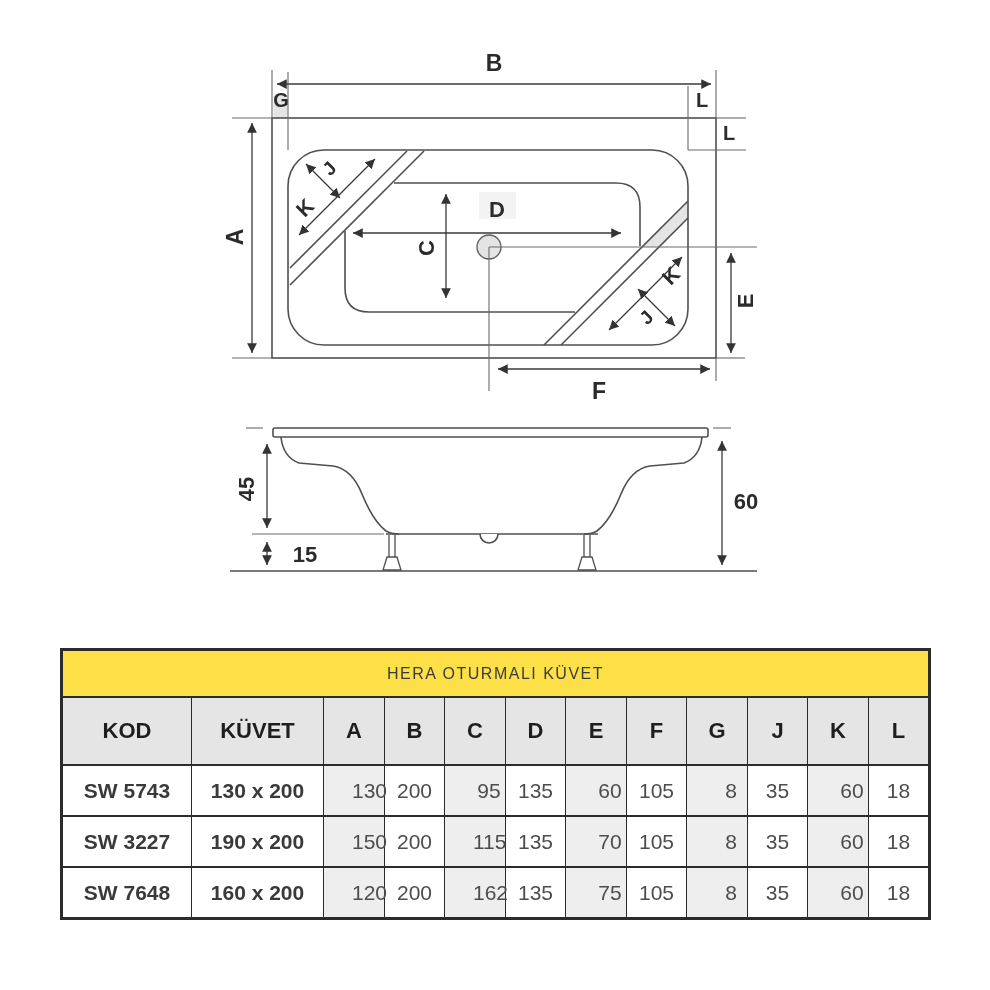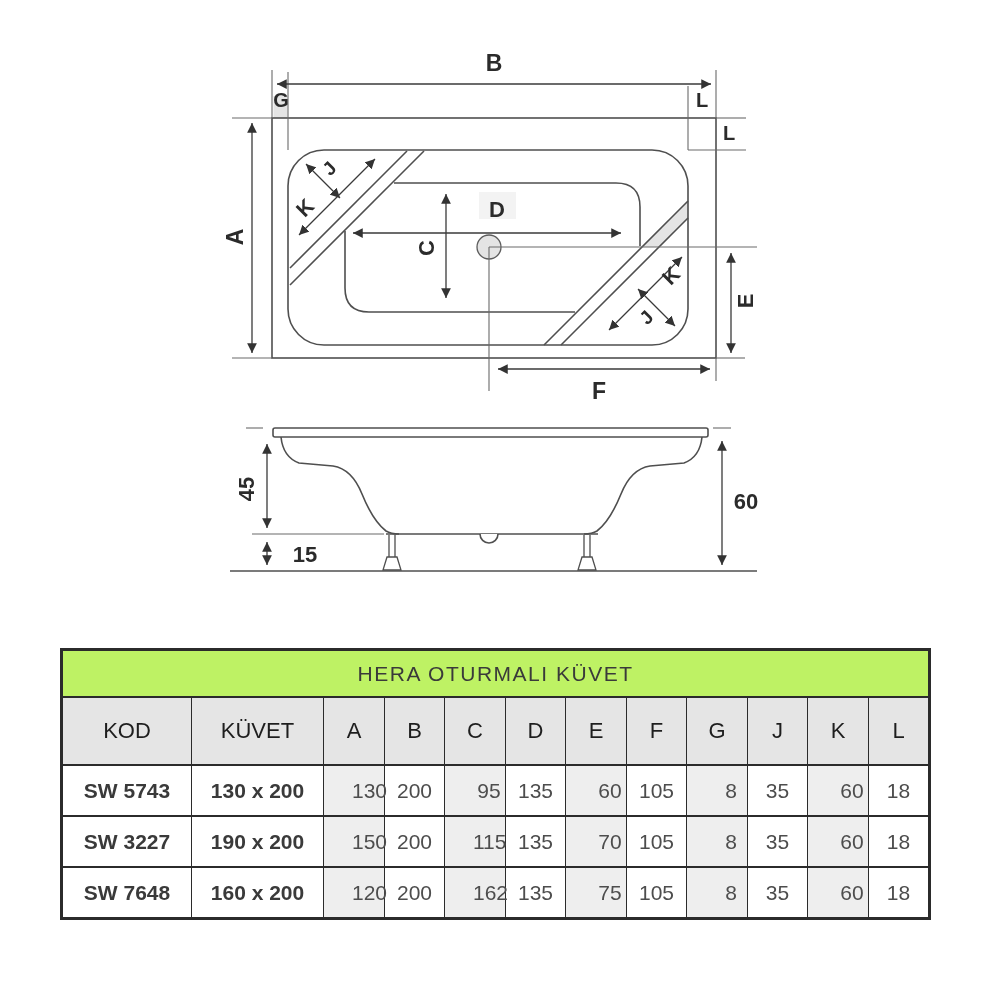--- a/index.html
+++ b/index.html
@@ -8,23 +8,23 @@
   .drawing{position:absolute;left:0;top:0;}
   svg text{font-family:"Liberation Sans",sans-serif;font-weight:600;fill:#2b2b2b;}
 
   .table-wrap{position:absolute;left:60px;top:648px;width:868px;}
   table.spec{border-collapse:collapse;table-layout:fixed;width:868px;
              border:3px solid #2b2b2b;color:#2b2b2b;}
   table.spec th,table.spec td{
     border-top:2px solid #2b2b2b;border-bottom:2px solid #2b2b2b;
     border-left:1.5px solid #2b2b2b;border-right:1.5px solid #2b2b2b;
     text-align:center;vertical-align:middle;padding:0;}
-  tr.title-row th{height:45px;background:#bef264;font-size:21px;font-weight:500;
+  tr.title-row th{height:45px;background:#fde047;font-size:16px;font-weight:500;
                   letter-spacing:1.5px;color:#3a3a3a;}
-  tr.head-row th{height:66px;background:#e5e5e5;font-size:22px;font-weight:400;color:#1e1e1e;}
+  tr.head-row th{height:66px;background:#e5e5e5;font-size:22px;font-weight:700;color:#1e1e1e;}
   tr.data-row td{height:49px;background:#ffffff;font-size:21px;font-weight:400;color:#4d4d4d;}
   tr.data-row td.shade{background:#eeeeee;padding-left:28px;}
   tr.data-row td.kod,tr.data-row td.olcu{color:#3a3a3a;font-weight:bold;}
 </style>
 </head>
 <body>
 
 <div class="page">
 
   <svg class="drawing" width="990" height="640" viewBox="0 0 990 640">

